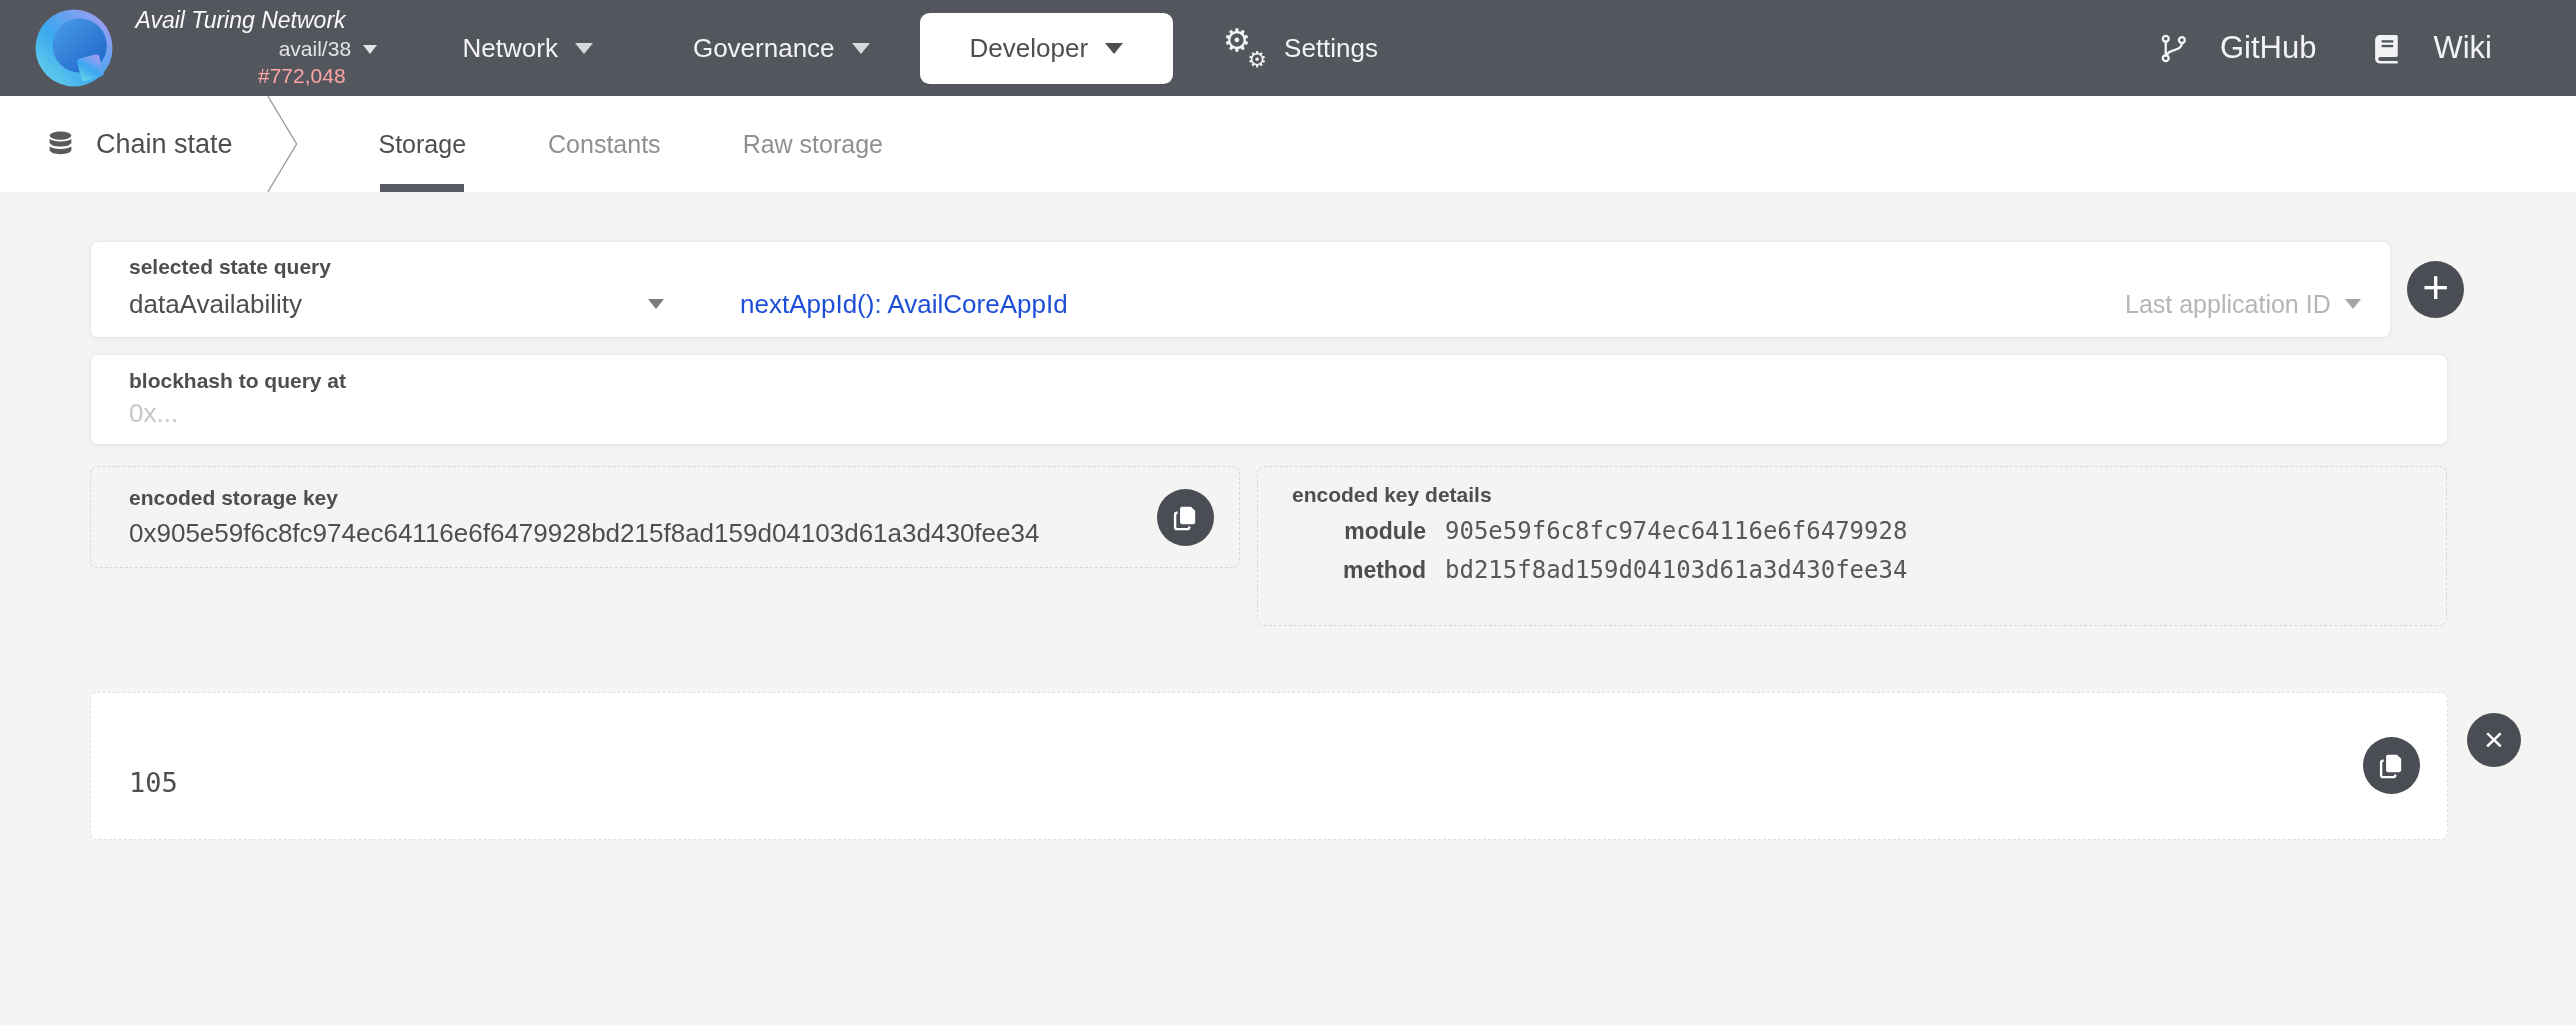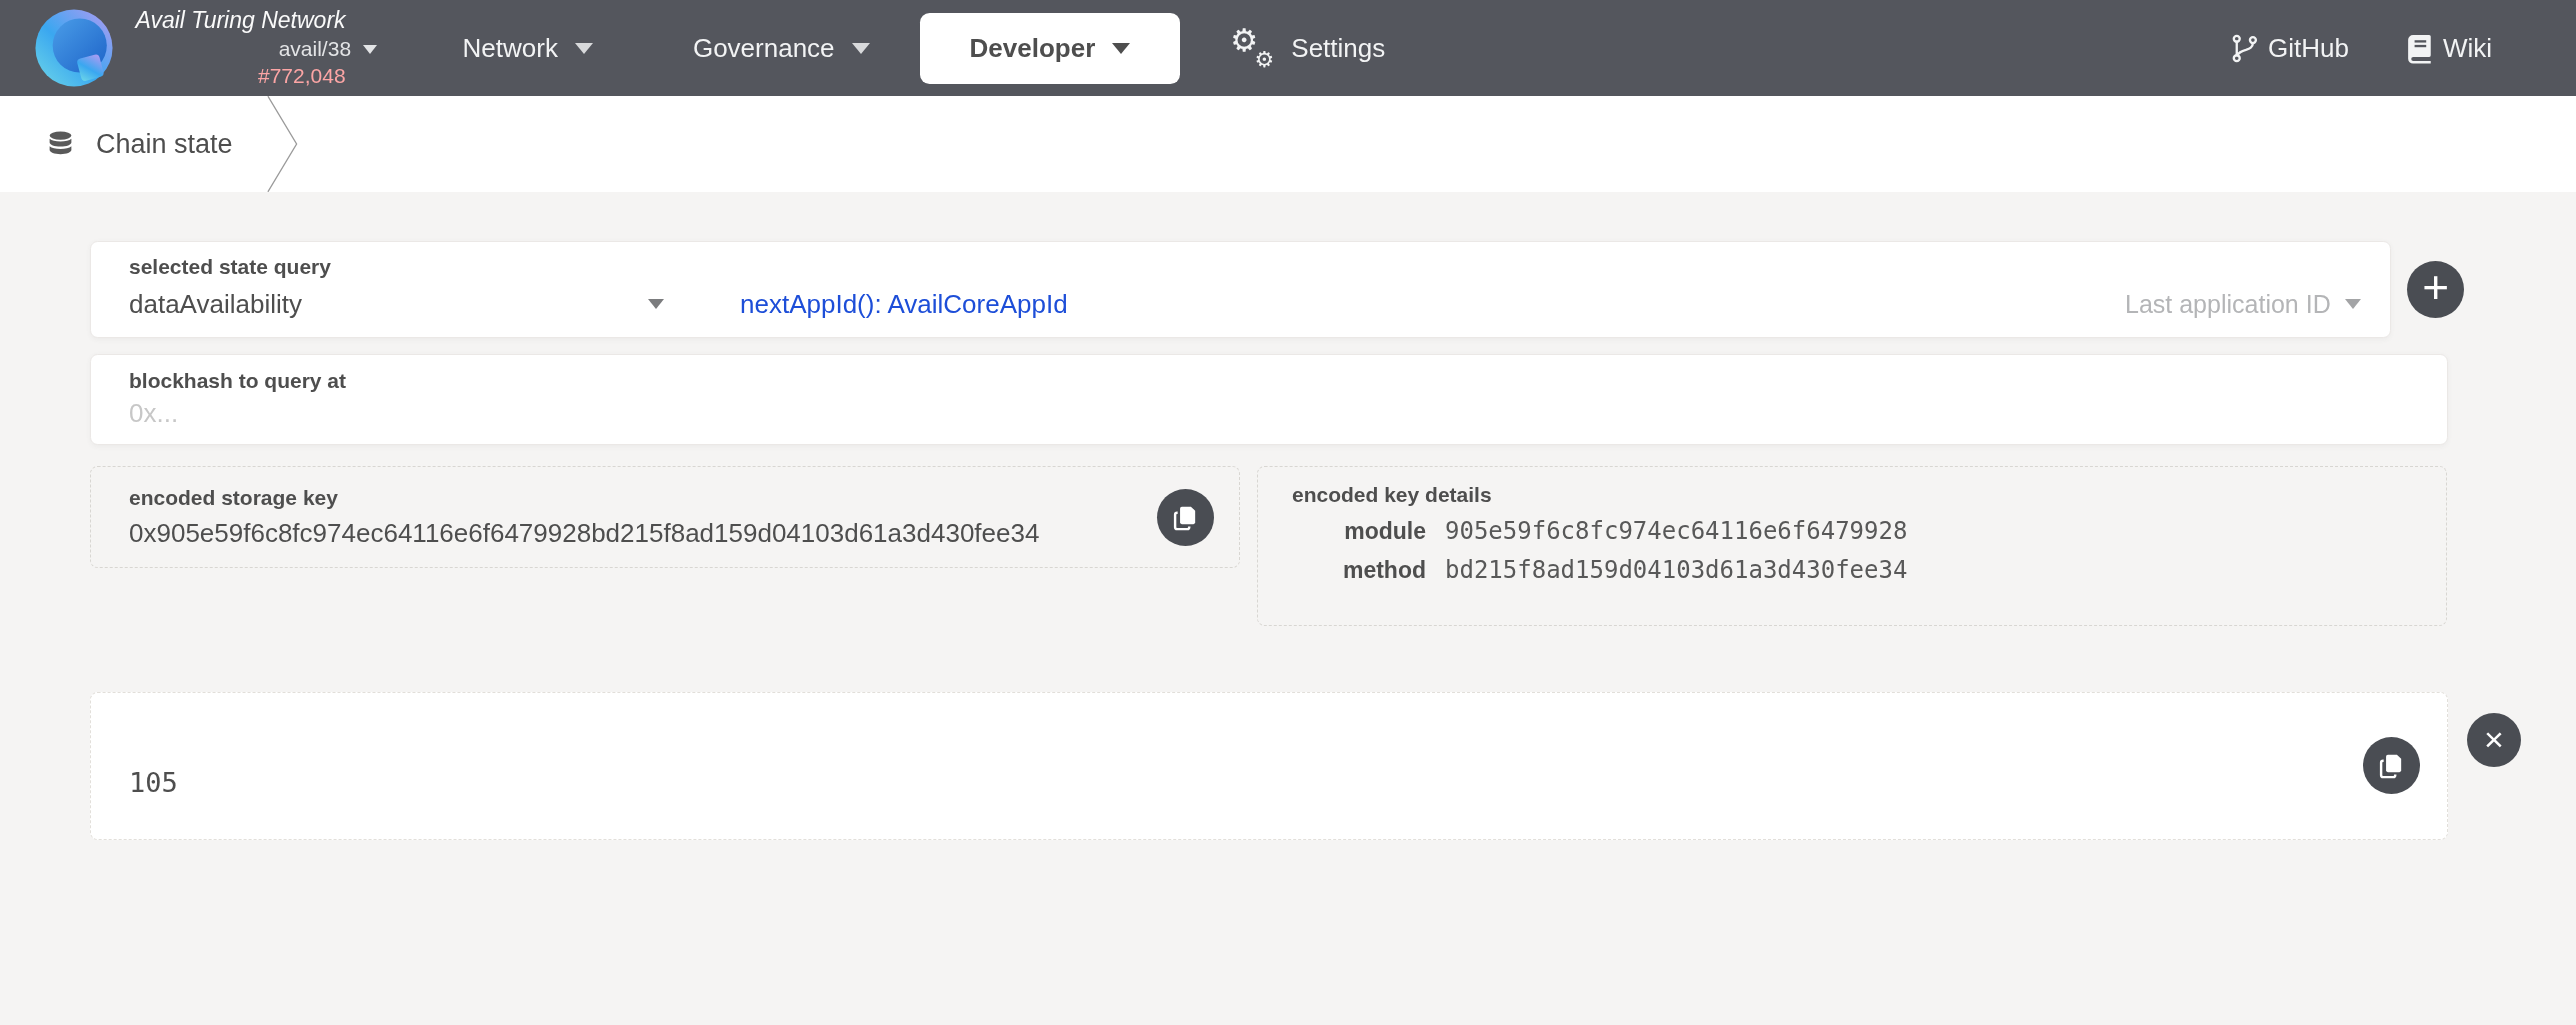--- a/index.html
+++ b/index.html
@@ -23,29 +23,29 @@
   .logo{width:82px;height:82px;margin-left:32.5px;flex:none;cursor:pointer;}
   .brand{margin-left:21px;display:flex;flex-direction:column;align-items:flex-end;line-height:1.18;}
   .brand-name{font-size:23px;color:#fafafa;white-space:nowrap;font-style:italic;}
   .brand-chain{font-size:21px;color:#e3e4e6;display:flex;align-items:center;gap:11.5px;margin-top:2.9px;margin-right:-31px;cursor:pointer;}
   .brand-block{font-size:21px;color:#fca5a5;margin-top:2.9px;}
   .caret{width:0;height:0;border-left:9.6px solid transparent;border-right:9.6px solid transparent;border-top:11.5px solid currentColor;display:inline-block;}
   .caret.small{border-left-width:7.6px;border-right-width:7.6px;border-top-width:9.6px;}
   .mainnav{display:flex;align-items:center;margin-left:67px;}
   .nav-item{display:flex;align-items:center;gap:17px;padding:0 50px;height:71px;font-size:26px;color:#f2f3f4;cursor:pointer;white-space:nowrap;}
   .nav-item .caret{color:#d8d9db;}
-  .nav-item.active{background:#fff;color:#4e4e4e;border-radius:9.6px;font-weight:bold;}
+  .nav-item.active{background:#fff;color:#4e4e4e;border-radius:9.6px;}
   .nav-item.active .caret{color:#4e4e4e;}
   .gearbox{position:relative;width:44px;height:42px;flex:none;}
   .gear{font-family:"DejaVu Sans", sans-serif;color:#f2f3f4;position:absolute;line-height:1;}
   .gear.big{font-size:31px;top:-1.9px;left:0;}
   .gear.lil{font-size:22px;bottom:-1.9px;right:0;}
   .topbar-spacer{flex:1;}
   .toplinks{display:flex;align-items:center;gap:55px;margin-right:84px;}
-  .toplink{display:flex;align-items:center;gap:8px;font-size:26px;color:#f2f3f4;cursor:pointer;white-space:nowrap;}
+  .toplink{display:flex;align-items:center;gap:31px;font-size:31px;color:#f2f3f4;cursor:pointer;white-space:nowrap;}
   
   .tabbar{height:96px;background:#fff;display:flex;align-items:stretch;}
   .section{display:flex;align-items:center;gap:21px;padding-left:46px;width:241px;flex:none;font-size:27px;color:#4e4e4e;}
   .divider{margin-left:25px;flex:none;display:flex;align-items:center;}
   .tabs{display:flex;align-items:stretch;gap:82px;margin-left:80px;}
   .tab{font-size:25px;color:#8f9091;display:flex;align-items:center;position:relative;cursor:pointer;white-space:nowrap;}
   .tab.active{color:#4e4e4e;}
   .tab.active::after{content:"";position:absolute;left:1.9px;right:1.9px;bottom:0;height:7.6px;background:var(--accent-underline);}
   
   .card{background:var(--card-bg);border:1px solid #ebe8e6;border-radius:7.6px;box-shadow:0 1.9px 4.8px rgba(80,80,80,.05);}
@@ -162,20 +162,25 @@
       <path d="M3 7.2v3.1c0 1.9 4 3.4 9 3.4s9-1.5 9-3.4V7.2c-1.6 1.5-5 2.3-9 2.3s-7.4-.8-9-2.3z"></path>
       <path d="M3 13.5v3.1c0 1.9 4 3.4 9 3.4s9-1.5 9-3.4v-3.1c-1.6 1.5-5 2.3-9 2.3s-7.4-.8-9-2.3z"></path>
     </svg>
     <span>Chain state</span>
   </div>
   <div class="divider">
     <svg width="32.5" height="96" viewBox="0 0 34 100" fill="none" stroke="#9b9b9b" stroke-width="1.4">
       <polyline points="2,0 32,50 2,100"></polyline>
     </svg>
   </div>
+  <div class="tabs">
+    <div class="tab active">Storage</div>
+    <div class="tab">Constants</div>
+    <div class="tab">Raw storage</div>
+  </div>
 </div>
 
 <div class="row1">
   <div class="card query-card">
     <div class="card-label">selected state query</div>
     <div class="query-row">
       <div class="pallet-select">
         <span class="pallet">dataAvailability</span>
         <span class="caret"></span>
       </div>

